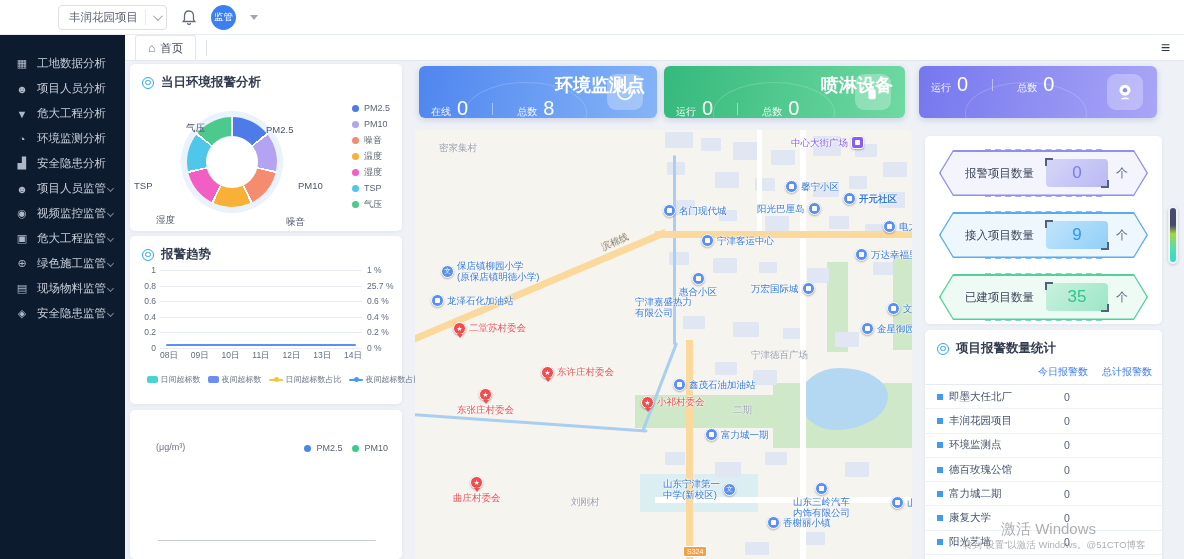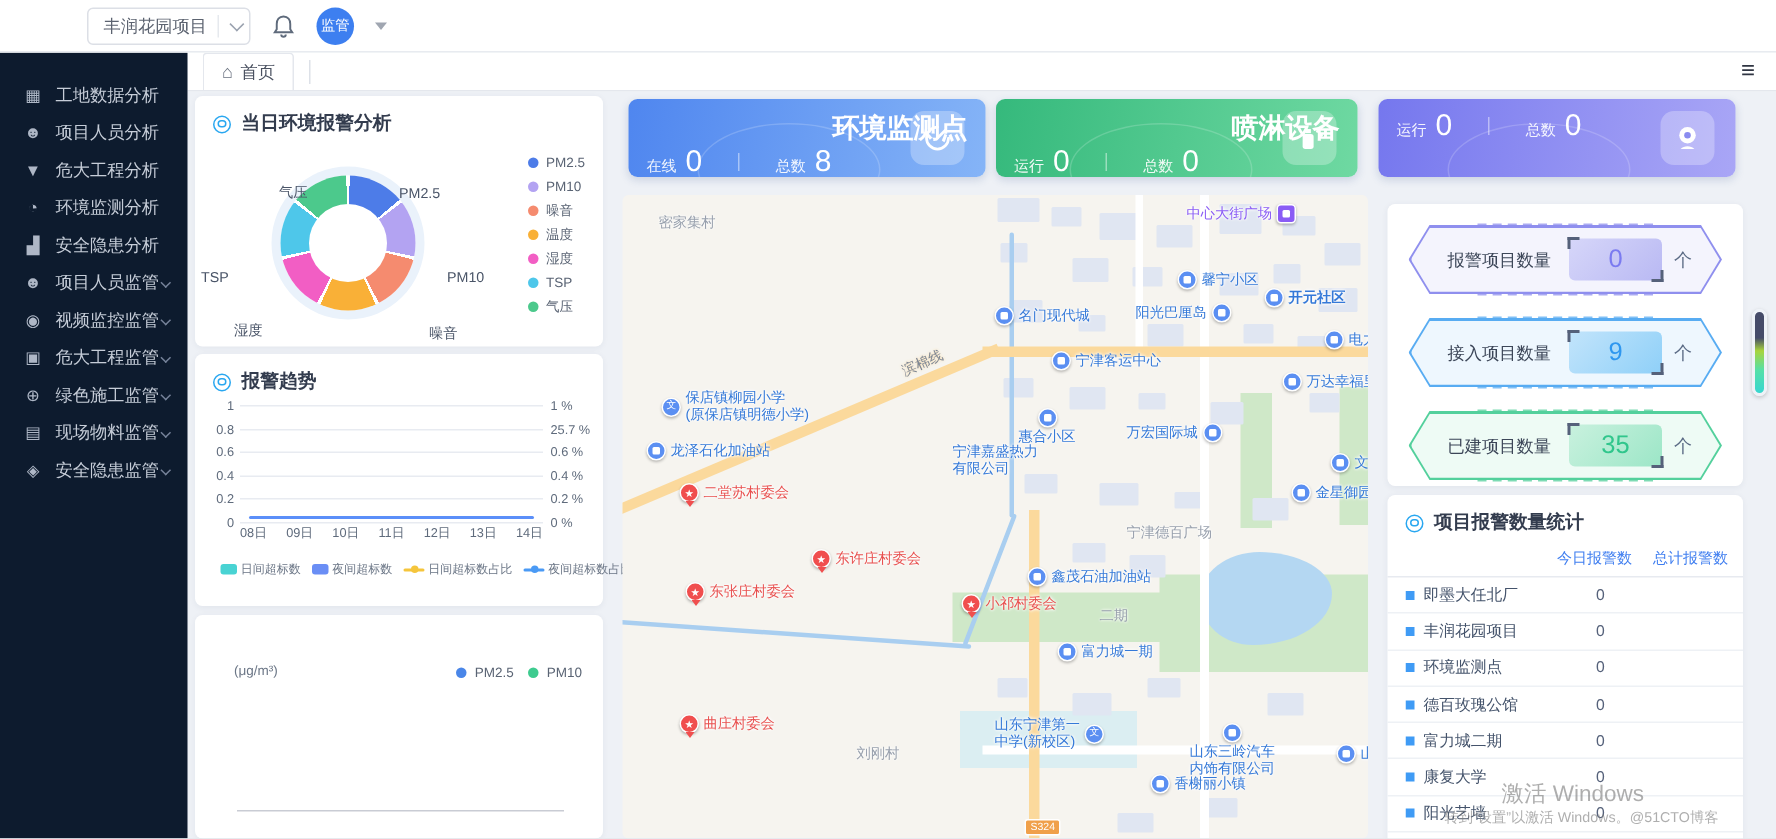--- a/index.html
+++ b/index.html
@@ -458,46 +458,46 @@
         <div class="poi" style="left: 342px; top: 72px;"><span>阳光巴厘岛</span><span class="poi-ic"><span class="sq"></span></span></div>
         <div class="poi" style="left: 468px; top: 90px;"><span class="poi-ic"><span class="sq"></span></span><span>电力</span></div>
         <div class="poi" style="left: 286px; top: 104px;"><span class="poi-ic"><span class="sq"></span></span><span>宁津客运中心</span></div>
         <div class="poi" style="left: 440px; top: 118px;"><span class="poi-ic"><span class="sq"></span></span><span>万达幸福里</span></div>
         <div class="poi icon-top" style="left: 264px; top: 142px;"><span class="poi-ic"><span class="sq"></span></span><span>惠合小区</span></div>
         <div class="poi" style="left: 220px; top: 166px;"><span>宁津嘉盛热力
 有限公司</span></div>
         <div class="poi" style="left: 336px; top: 152px;"><span>万宏国际城</span><span class="poi-ic"><span class="sq"></span></span></div>
         <div class="poi" style="left: 472px; top: 172px;"><span class="poi-ic"><span class="sq"></span></span><span>文锦</span></div>
         <div class="poi" style="left: 446px; top: 192px;"><span class="poi-ic"><span class="sq"></span></span><span>金星御园</span></div>
-        <div class="poi" style="left: 270px; top: 248px;"><span class="poi-ic"><span class="sq"></span></span><span>鑫茂石油加油站</span></div>
+        <div class="poi" style="left: 258px; top: 248px;"><span class="poi-ic"><span class="sq"></span></span><span>鑫茂石油加油站</span></div>
         <div class="poi" style="left: 290px; top: 298px;"><span class="poi-ic"><span class="sq"></span></span><span>富力城一期</span></div>
         <div class="poi" style="left: 248px; top: 348px;"><span>山东宁津第一
 中学(新校区)</span><span class="poi-ic">文</span></div>
         <div class="poi icon-top" style="left: 378px; top: 352px;"><span class="poi-ic"><span class="sq"></span></span><span>山东三岭汽车
 内饰有限公司</span></div>
         <div class="poi" style="left: 352px; top: 386px;"><span class="poi-ic"><span class="sq"></span></span><span>香榭丽小镇</span></div>
         <div class="poi" style="left: 476px; top: 366px;"><span class="poi-ic"><span class="sq"></span></span><span>山东</span></div>
         <div class="poi purple" style="left: 376px; top: 6px;"><span>中心大街广场</span><span class="poi-ic purple-ic"><span class="sq"></span></span></div>
         <div class="red-poi" style="left: 38px; top: 192px;">
           <span class="pin">★</span>
           <span>二堂苏村委会</span>
         </div>
         <div class="red-poi" style="left: 126px; top: 236px;">
           <span class="pin">★</span>
           <span>东许庄村委会</span>
         </div>
-        <div class="red-poi" style="left: 42px; top: 258px;">
+        <div class="red-poi" style="left: 42px; top: 258px; flex-direction: column;">
           <span class="pin">★</span>
           <span>东张庄村委会</span>
         </div>
         <div class="red-poi" style="left: 226px; top: 266px;">
           <span class="pin">★</span>
           <span>小祁村委会</span>
         </div>
-        <div class="red-poi" style="left: 38px; top: 346px;">
+        <div class="red-poi" style="left: 38px; top: 346px; flex-direction: column;">
           <span class="pin">★</span>
           <span>曲庄村委会</span>
         </div>
       </div>
     <span class="s324">S324</span>
   </div>
 
   <div class="panel" id="statsPanel">
     <div class="hexa" style="top:14px;--c:#8f8fee;--bg:#f4f4fd;--na:#d6d6f9;--nb:#b9b9f3;--num:#7b7bf0">
       <div class="hexa-shape"></div>

